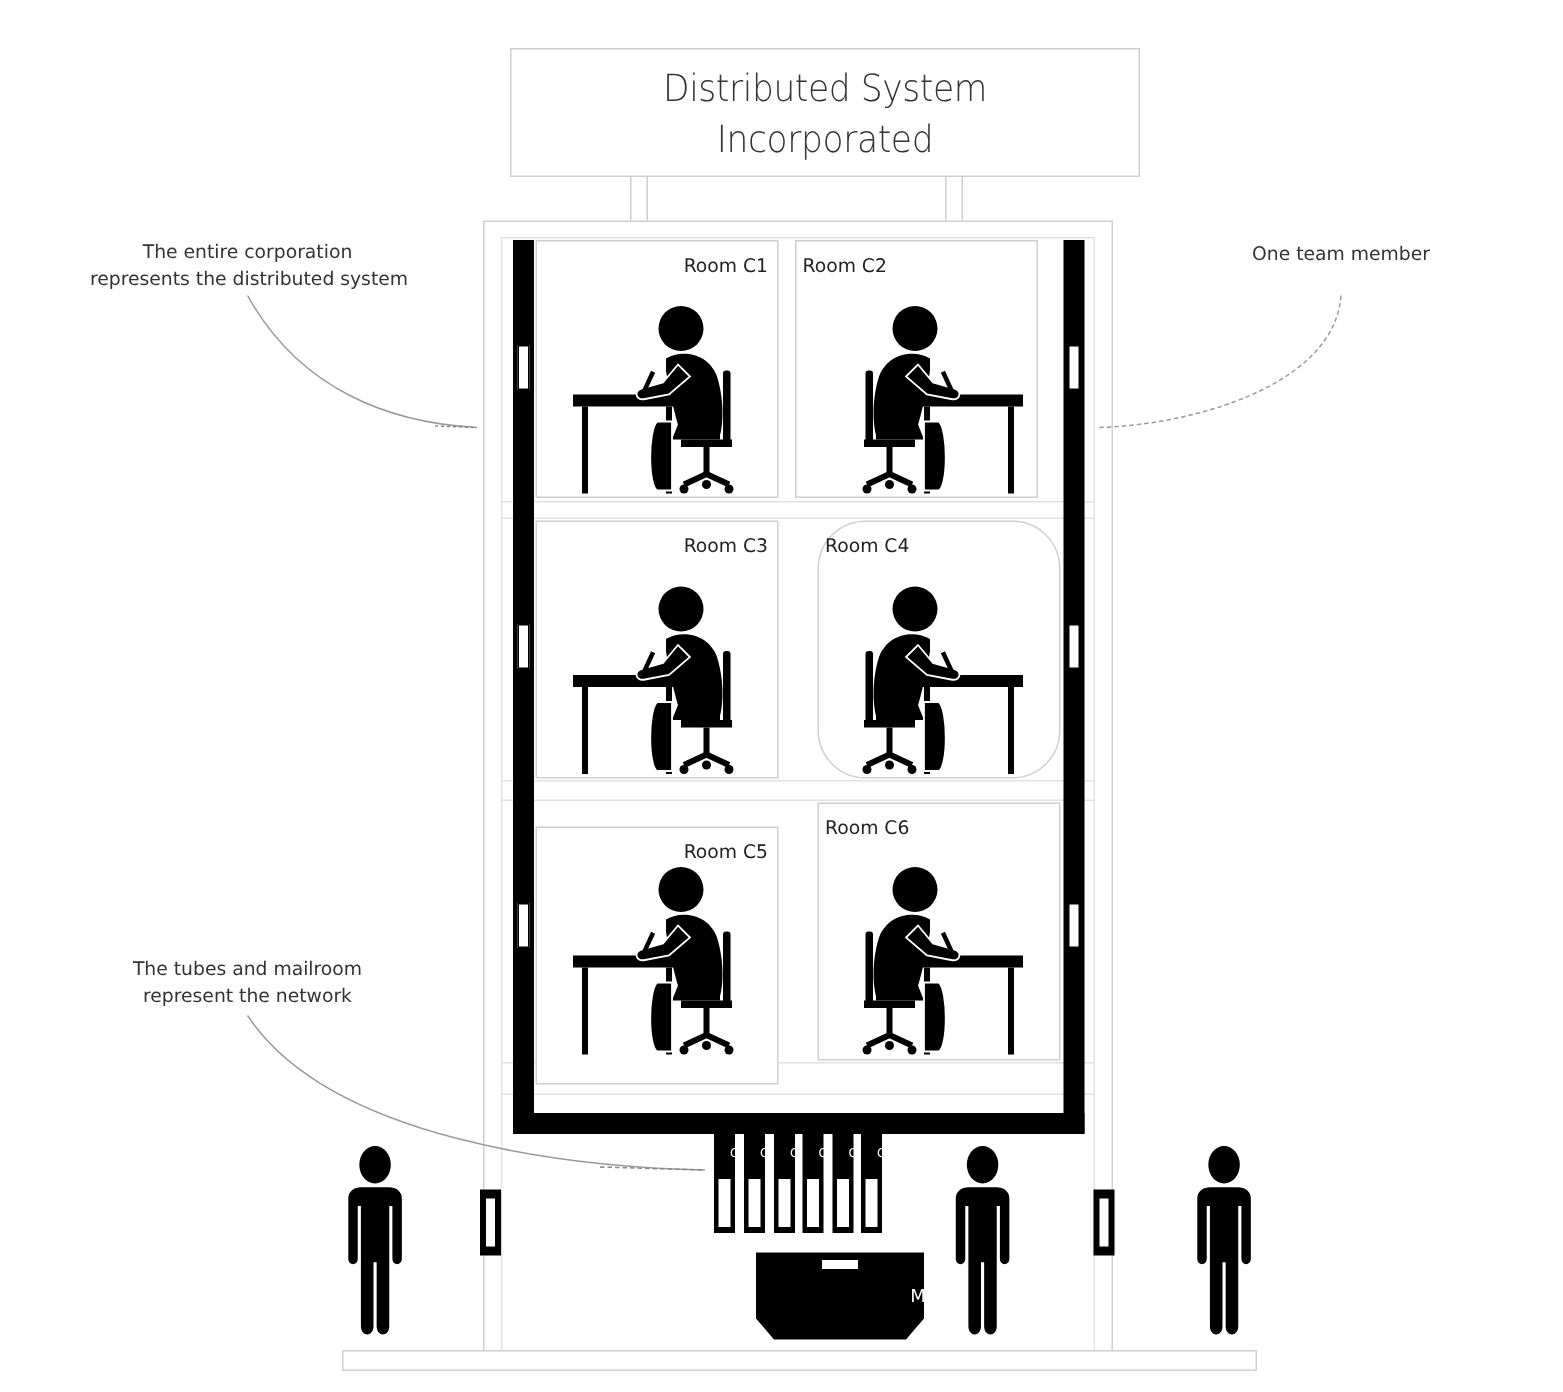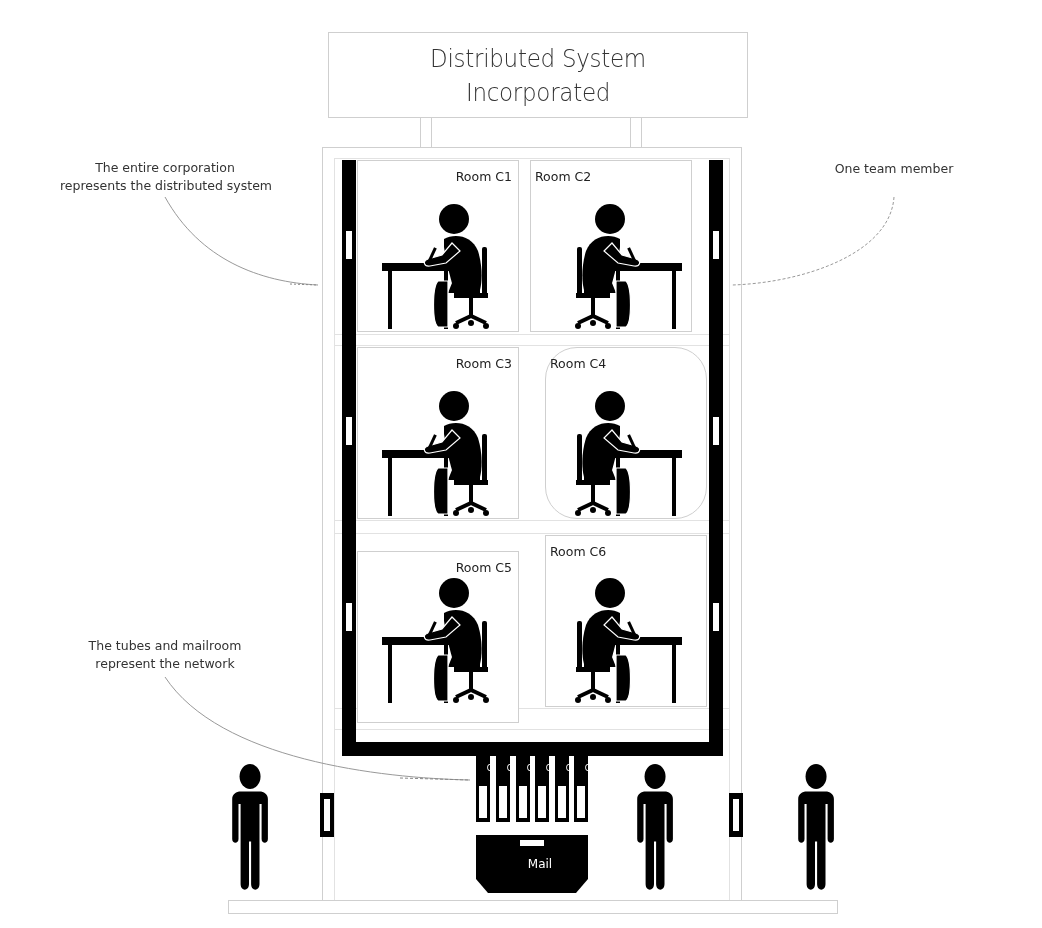--- a/index.html
+++ b/index.html
@@ -1,19 +1,19 @@
 <!DOCTYPE html>
 <html><head>
 <meta charset="utf-8">
 <style>
   html, body { margin:0; padding:0; background:#ffffff; }
   body { width:1042px; height:928px; position:relative; overflow:hidden; font-family:"DejaVu Sans", sans-serif; }
   .abs { position:absolute; }
   .frame { position:absolute; border:1px solid #cfcfcf; background:#fff; box-sizing:border-box; }
-  .title-box { left:328px; top:32px; width:420px; height:86px; border:1.5px solid #cfcfcf; text-align:center; color:#333; font-size:25px; line-height:34px; padding-top:9px; box-sizing:border-box; font-family:"DejaVu Sans", sans-serif; font-weight:300; letter-spacing:-0.3px; }
+  .title-box { left:340px; top:32px; width:420px; height:86px; border:1.5px solid #cfcfcf; text-align:center; color:#333; font-size:25px; line-height:34px; padding-top:9px; box-sizing:border-box; font-family:"DejaVu Sans", sans-serif; font-weight:300; letter-spacing:-0.3px; }
   .title-box div { transform:scaleX(0.92); }
   .post { position:absolute; top:118px; width:12px; height:30px; border-left:1px solid #cfcfcf; border-right:1px solid #cfcfcf; box-sizing:border-box; }
   .annot { position:absolute; text-align:center; font-size:12.5px; line-height:18px; color:#333; white-space:nowrap; }
   .room-label { position:absolute; font-size:12.5px; color:#222; top:8px; }
   .room { position:absolute; width:162px; height:172px; border:1.5px solid #cfcfcf; box-sizing:border-box; background:#fff; }
   .tube { position:absolute; background:#000; }
   .tube-window { position:absolute; background:#fff; border:1px solid #000; box-sizing:border-box; }
   .slot { position:absolute; width:14px; height:66px; background:#000; }
   .slot .lbl { position:absolute; top:8px; left:0; width:32px; text-align:center; color:#fff; font-size:8px; }
   .slot .win { position:absolute; left:3px; top:30px; width:8px; height:32px; background:#fff; }
@@ -150,21 +150,21 @@
   </div>
 <div class="slot" style="left:555px; top:756px;">
     <span class="lbl">C5</span>
     <span class="win"></span>
   </div>
 <div class="slot" style="left:574px; top:756px;">
     <span class="lbl">C6</span>
     <span class="win"></span>
   </div>
 
-<div class="abs" style="left:476px; top:835px; width:128px; height:58px;">
+<div class="abs" style="left:504px; top:835px; width:128px; height:58px;padding-left:34px;">
   <svg width="112" height="58" style="left:0;top:0;">
     <path d="M0,0 L112,0 L112,44 L100,58 L12,58 L0,44 Z" fill="#000"></path>
     <rect x="44" y="5" width="24" height="6" fill="#fff"></rect>
   </svg>
   <span class="mail-label">Mail</span>
 </div>
 
 <div class="abs" style="left:320px; top:793px; width:14px; height:44px; background:#000;">
     <div style="position:absolute;left:4px;top:6px;width:6px;height:32px;background:#fff;"></div>
   </div>

